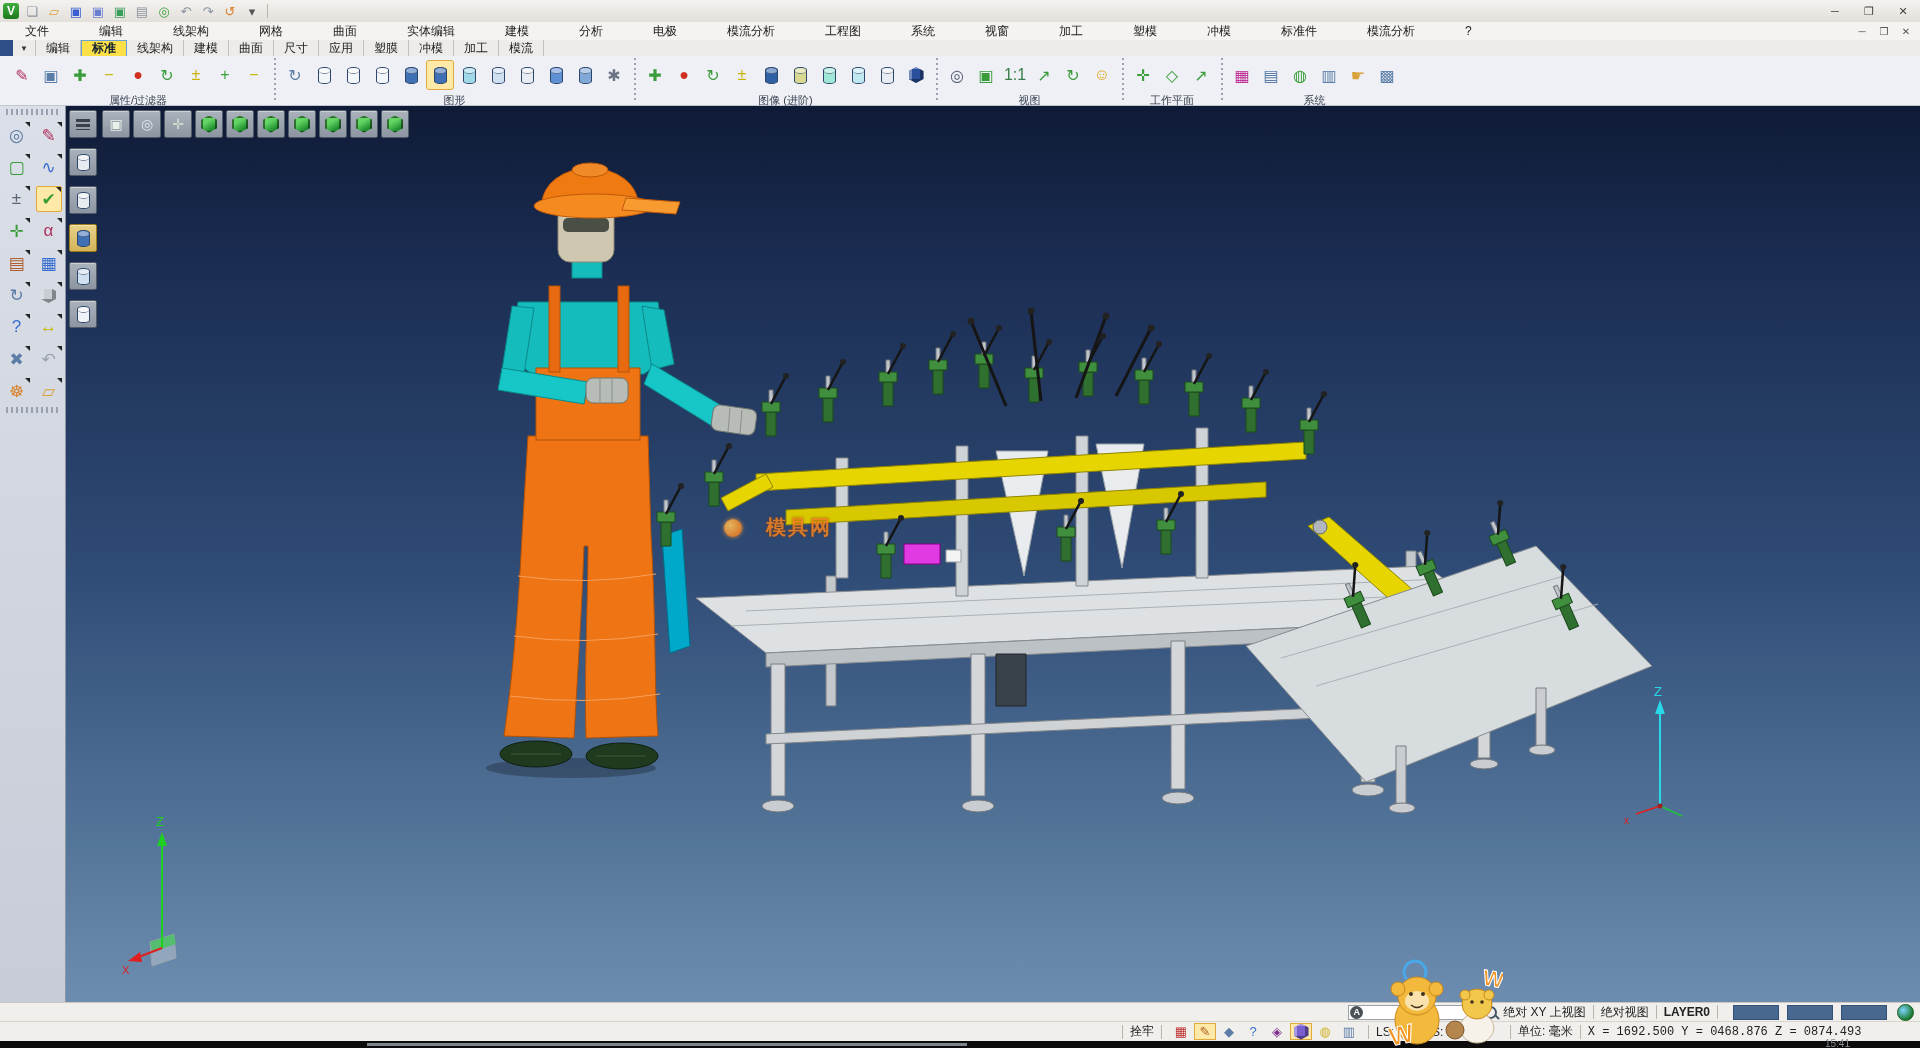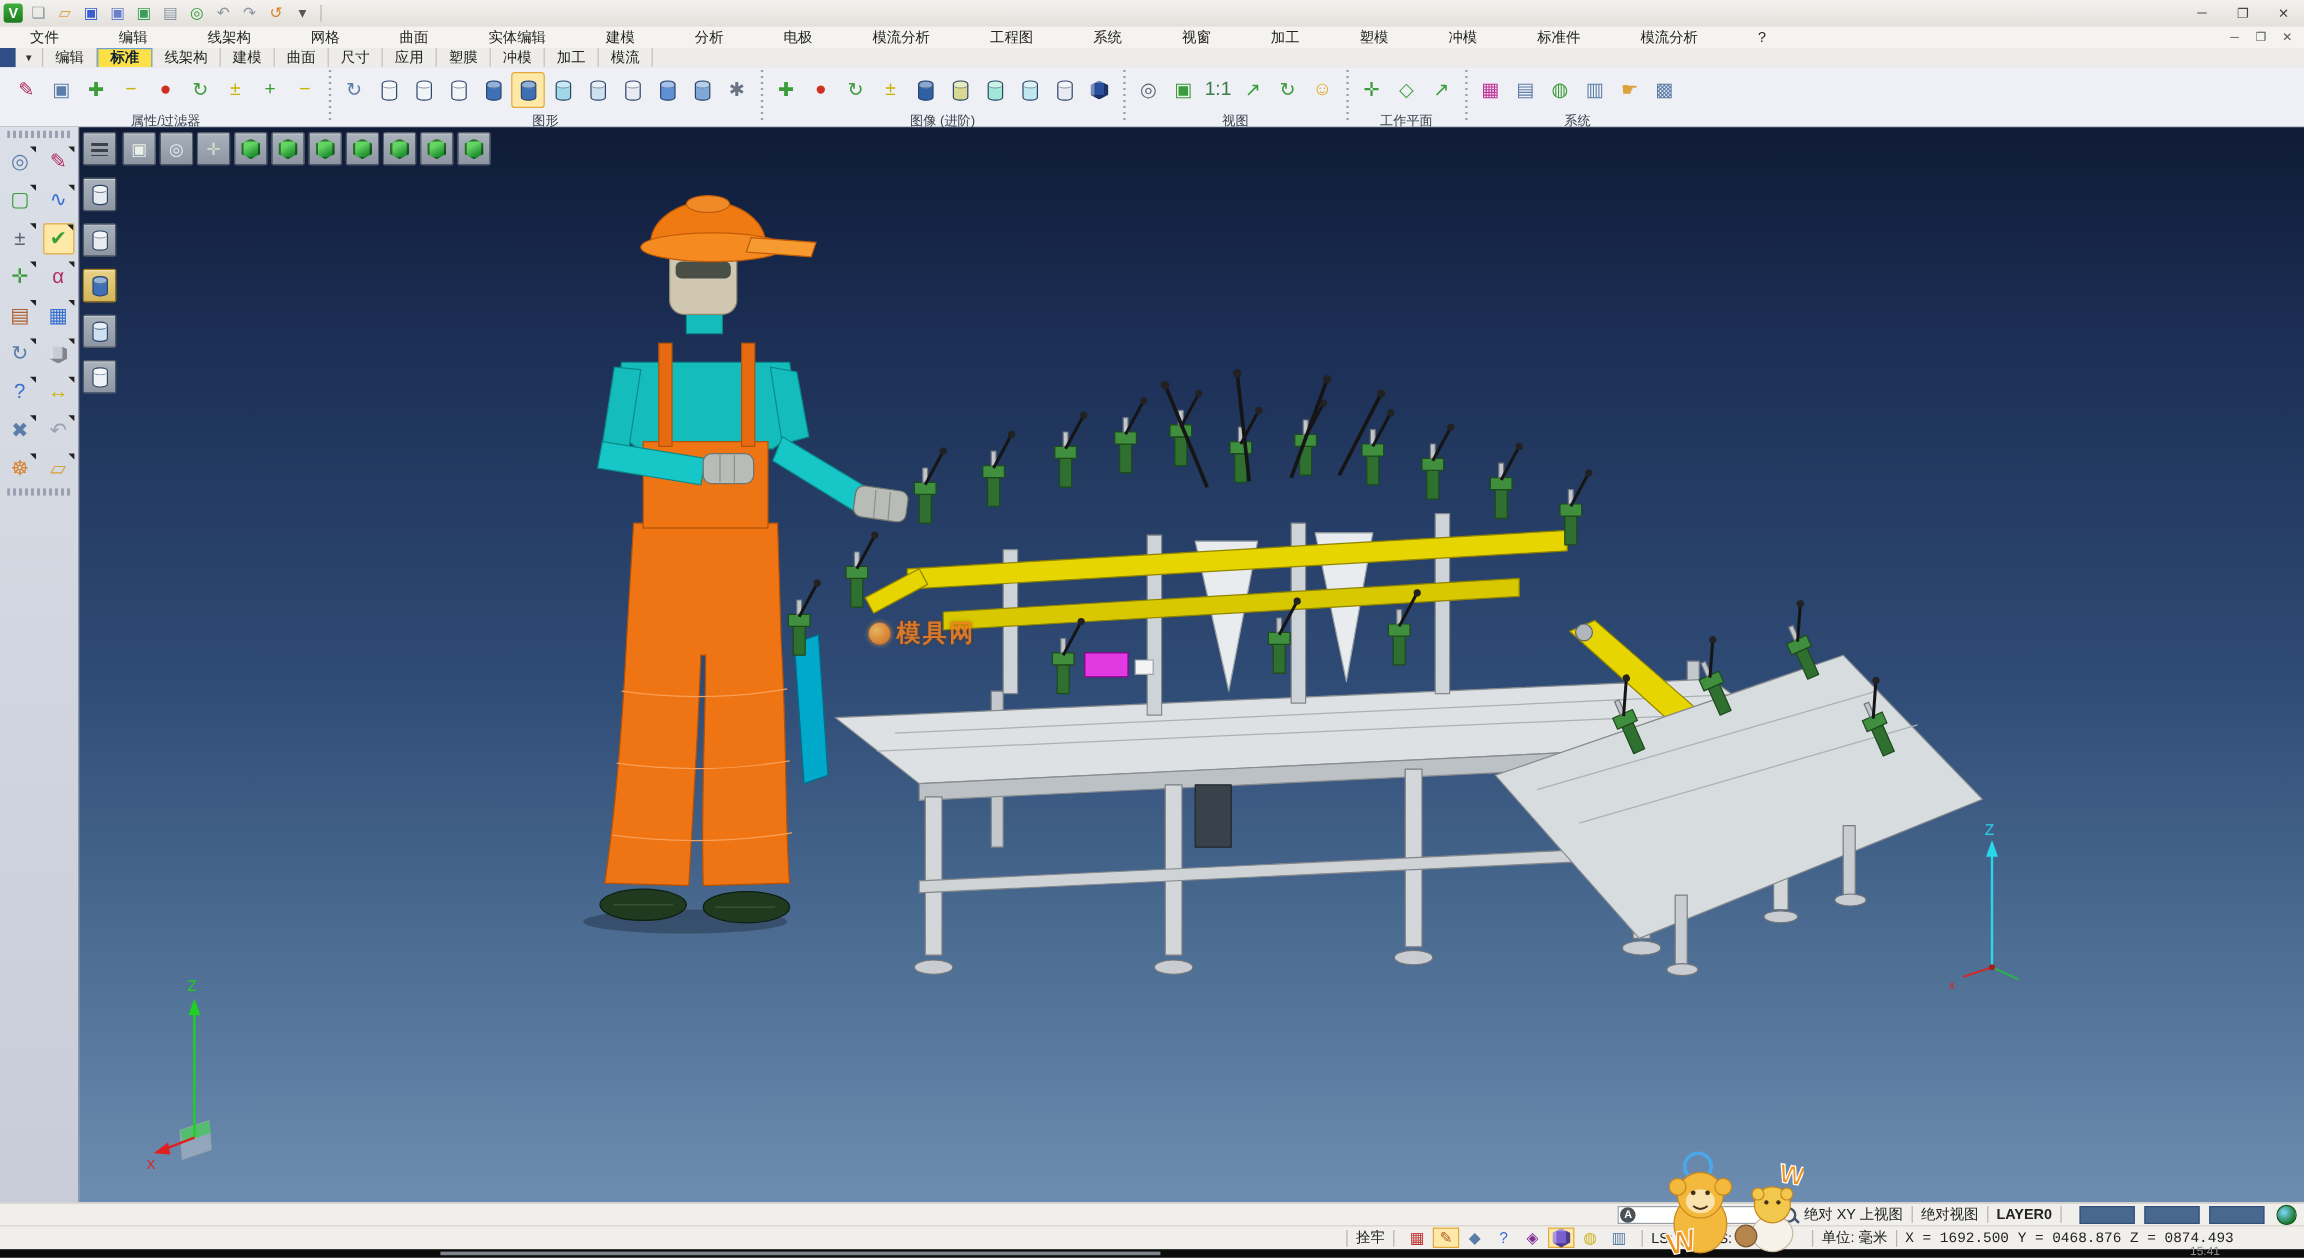--- a/index.html
+++ b/index.html
@@ -57,21 +57,21 @@
   
   #viewport{position:absolute;left:66px;top:106px;width:1854px;height:896px;background:linear-gradient(180deg,#0f1b36 0%,#1b2d53 18%,#2f4c76 52%,#54759a 82%,#6d8db0 100%);overflow:hidden;}
   .vp-btn{width:26px;height:26px;background:linear-gradient(#aab2bc,#8c95a1);border:1px solid #525c68;border-radius:2px;display:flex;align-items:center;justify-content:center;box-shadow:inset 0 1px 0 rgba(255,255,255,.4);}
   .vp-btn .glyph{font-size:14px;color:#23303e;}
   .vp-btn.sel{background:linear-gradient(#e8d188,#d3b45a);border-color:#a07c18;}
   #vp-toprow{position:absolute;left:36px;top:4px;display:flex;gap:3px;}
   #vp-leftcol{position:absolute;left:3px;top:4px;display:flex;flex-direction:column;gap:10px;}
 
   #watermark{position:absolute;left:658px;top:408px;display:flex;align-items:center;gap:5px;opacity:.88;pointer-events:none;}
   #watermark .wm-logo{width:18px;height:18px;border-radius:50%;background:radial-gradient(circle at 35% 35%,#ffc35a,#e86a10);box-shadow:0 0 4px #ff9830;}
-  #watermark .wm-text{color:#f08020;font-size:20px;font-weight:bold;text-shadow:0 0 3px rgba(120,50,0,.8);letter-spacing:2px;}
+  #watermark .wm-text{color:#f08020;font-size:20px;font-weight:bold;text-shadow:0 0 3px rgba(120,50,0,.8);letter-spacing:2px;margin-left:19px;}
 
   .triad{position:absolute;pointer-events:none;}
 
   #mascot{position:absolute;left:1385px;top:958px;width:118px;height:90px;z-index:60;pointer-events:none;}
 
   
   #status1{position:absolute;left:0;top:1002px;width:1920px;height:19px;background:#f0efec;border-top:1px solid #c9c5bf;display:flex;align-items:center;justify-content:flex-end;font-size:12px;color:#222;box-sizing:border-box;}
   #status2{position:absolute;left:0;top:1021px;width:1920px;height:20px;background:#f0efec;border-top:1px solid #d7d3cd;display:flex;align-items:center;font-size:12px;color:#222;box-sizing:border-box;}
   .st-sep{width:1px;height:14px;background:#b8b4ae;margin:0 7px;}
   #search-box{width:128px;height:15px;background:#fff;border:1px solid #9aa0a8;display:flex;align-items:center;padding-left:1px;box-sizing:border-box;}

